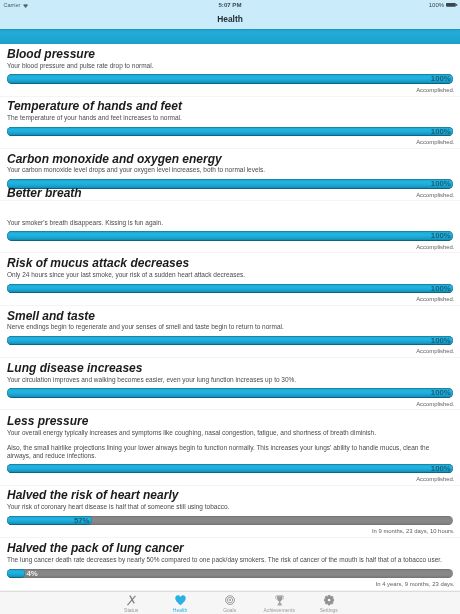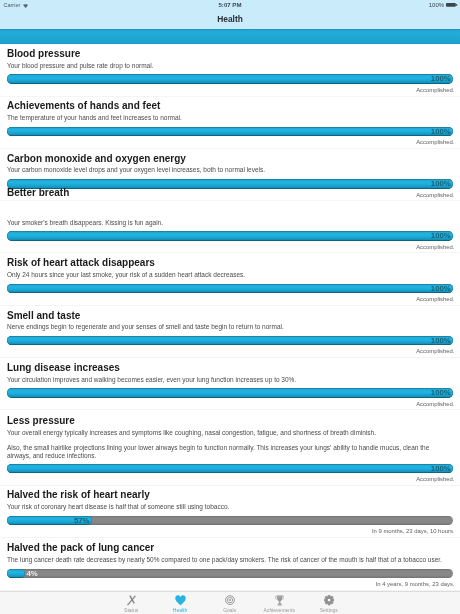--- a/index.html
+++ b/index.html
@@ -19,22 +19,22 @@
   
   .nav-title{position:absolute;left:0;width:460px;top:15.4px;text-align:center;
              font-size:8.4px;font-weight:bold;color:#262e36;line-height:9px;}
   .nav-underline{position:absolute;left:0;top:29px;width:460px;height:15px;
                  background:linear-gradient(#1f8aad 0%,#22a6d2 9%,#24abd8 26%,#1fa6d1 60%,#1ca0c9 100%);}
 
   
   .content{position:absolute;left:0;top:44px;width:460px;height:547px;overflow:hidden;background:#fff;}
   .row{position:absolute;left:0;width:460px;box-sizing:border-box;padding:0 7px;}
   .row-sep{position:absolute;left:0;width:460px;height:1px;background:#f4f4f4;}
-  .row-title{position:absolute;left:7px;font-size:10px;font-weight:bold;color:#1b1b1b;
-             line-height:8px;white-space:nowrap;}
+  .row-title{position:absolute;left:7px;font-size:12px;font-weight:bold;color:#1b1b1b;
+             line-height:8px;white-space:nowrap;font-style:italic;}
   .row-desc{position:absolute;left:7px;right:7px;font-size:6.5px;color:#4a4a4a;line-height:8px;}
   .bar-wrap{position:absolute;left:7px;width:446px;height:9.6px;}
   .track{position:absolute;left:0;top:0;width:100%;height:9.6px;border-radius:4.8px;
          background:linear-gradient(#6f6f6f 0%,#848484 16%,#888888 45%,#858585 75%,#737373 100%);}
   .fill{position:absolute;left:0;top:0;height:9.6px;border-radius:4.8px;
         background:linear-gradient(#1d94b8 0%,#22a9d1 14%,#22b3e2 30%,#1eb0e0 48%,#1aa3cd 68%,#1391b8 86%,#0d5f7d 100%);
         box-shadow:inset 0 0 0 0.4px rgba(0,60,85,.45);}
   .pct{position:absolute;top:0;height:9.6px;line-height:10.2px;font-size:7.8px;color:#1a6075;font-weight:bold;}
   .pct.out{color:#ececec;}
   .status-note{position:absolute;right:5.5px;text-align:right;font-size:5.9px;color:#5e5e5e;white-space:nowrap;line-height:6px;}
@@ -83,21 +83,21 @@
         <div class="row-desc" style="top:17.799999999999997px">Your blood pressure and pulse rate drop to normal.</div>
         <div class="bar-wrap" style="top:30.400000000000006px">
       <div class="track"></div>
       <div class="fill" style="width:100%"></div>
       <div class="pct" style="right:2.2px;">100%</div>
     </div>
         <div class="status-note" style="top:42.900000000000006px">Accomplished.</div>
         <div class="row-sep" style="top:51.5px"></div>
       </div>
       <div class="row" style="top: 0px; height: 0px;">
-        <div class="row-title" style="top:58.3px">Achievements of hands and feet</div>
+        <div class="row-title" style="top:58.3px">Temperature of hands and feet</div>
         <div class="row-desc" style="top:70.1px">The temperature of your hands and feet increases to normal.</div>
         <div class="bar-wrap" style="top:82.7px">
       <div class="track"></div>
       <div class="fill" style="width:100%"></div>
       <div class="pct" style="right:2.2px;">100%</div>
     </div>
         <div class="status-note" style="top:95.2px">Accomplished.</div>
         <div class="row-sep" style="top:103.80000000000001px"></div>
       </div>
       <div class="row" style="top: 0px; height: 0px;">
@@ -116,21 +116,21 @@
         <div class="row-desc" style="top:174.7px">Your smoker's breath disappears. Kissing is fun again.</div>
         <div class="bar-wrap" style="top:187.3px">
       <div class="track"></div>
       <div class="fill" style="width:100%"></div>
       <div class="pct" style="right:2.2px;">100%</div>
     </div>
         <div class="status-note" style="top:199.8px">Accomplished.</div>
         <div class="row-sep" style="top:208.4px"></div>
       </div>
       <div class="row" style="top: 0px; height: 0px;">
-        <div class="row-title" style="top:215.2px">Risk of heart attack disappears</div>
+        <div class="row-title" style="top:215.2px">Risk of mucus attack decreases</div>
         <div class="row-desc" style="top:227px">Only 24 hours since your last smoke, your risk of a sudden heart attack decreases.</div>
         <div class="bar-wrap" style="top:239.60000000000002px">
       <div class="track"></div>
       <div class="fill" style="width:100%"></div>
       <div class="pct" style="right:2.2px;">100%</div>
     </div>
         <div class="status-note" style="top:252.10000000000002px">Accomplished.</div>
         <div class="row-sep" style="top:260.7px"></div>
       </div>
       <div class="row" style="top: 0px; height: 0px;">

